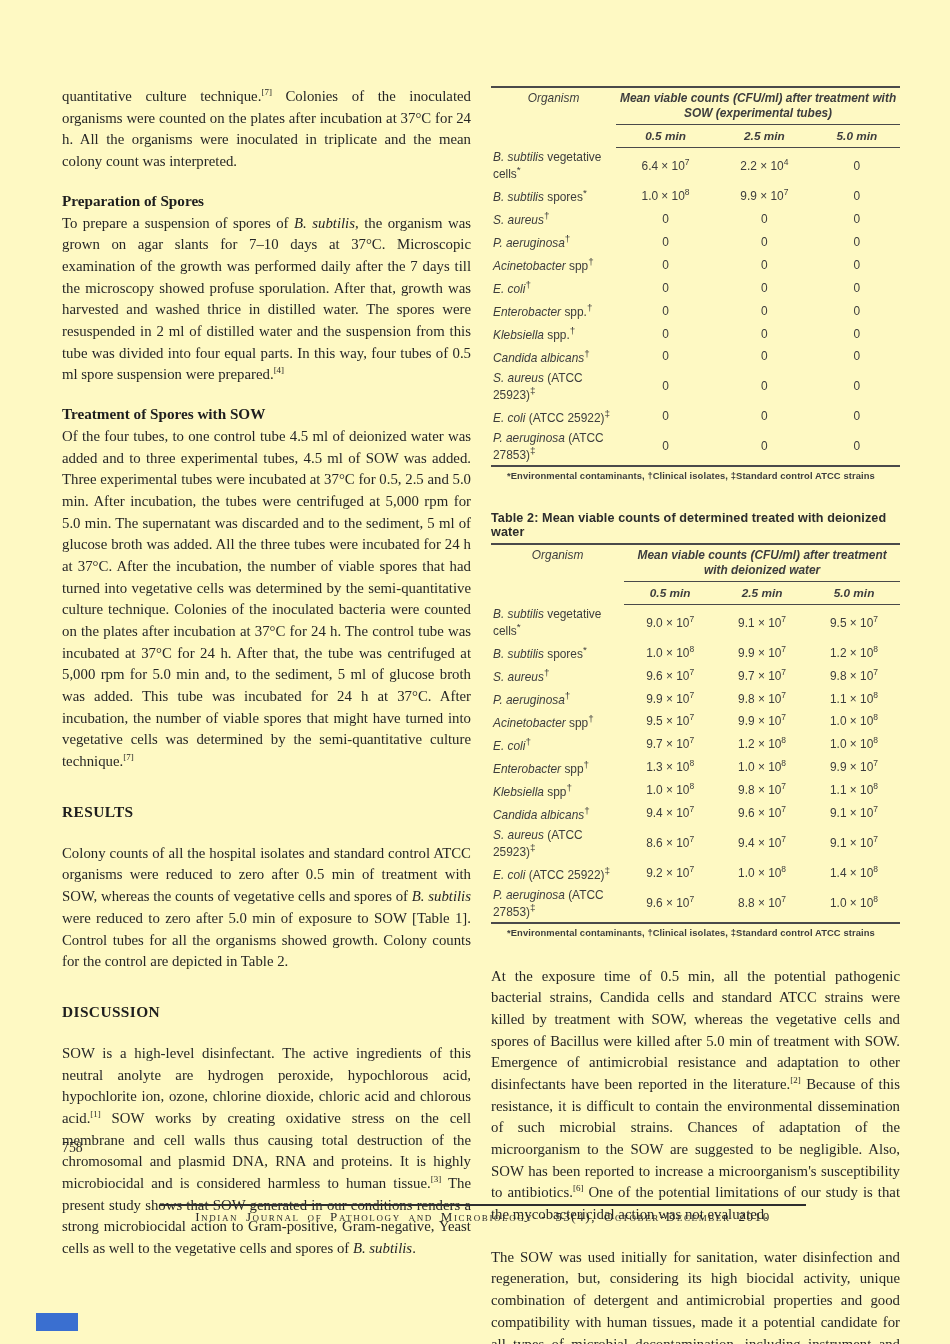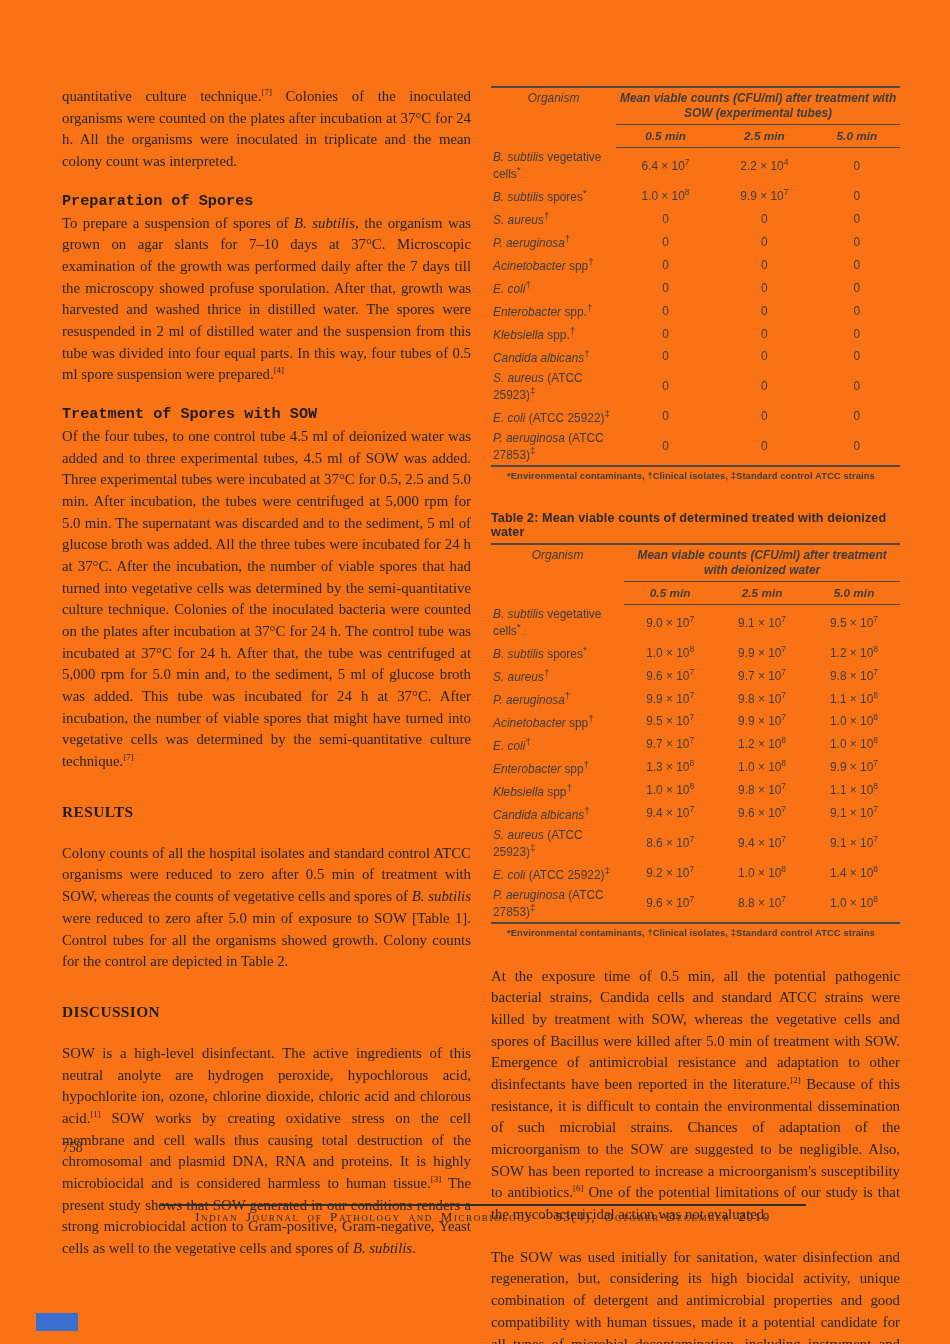--- a/index.html
+++ b/index.html
@@ -1,26 +1,26 @@
 <!DOCTYPE html>
 <html><head>
 <meta charset="utf-8">
 <style>
   html,body{margin:0;padding:0;background:#ffffff;}
   body{width:950px;height:1344px;position:relative;font-family:"Liberation Serif","DejaVu Serif",serif;color:#222;}
-  .page{position:absolute;inset:0;background:#f97316;}
+  .page{position:absolute;inset:0;background:#fef9c3;}
 
   .col{position:absolute;top:86px;width:409px;}
   .col-left{left:62px;}
   .col-right{left:491px;}
 
   p.body{font-size:14.8px;line-height:1.465;text-align:justify;margin:0;color:#262626;}
   p.body + p.body{margin-top:21px;}
   sup.ref{font-size:9px;line-height:0;}
-  h3.sub{font-size:15.2px;font-weight:bold;margin:19px 0 3px;color:#1e1e1e;font-family:Liberation Mono, monospace;}
+  h3.sub{font-size:15.2px;font-weight:bold;margin:19px 0 3px;color:#1e1e1e;}
   h2.major{font-size:15.4px;font-weight:bold;letter-spacing:.4px;margin:30px 0 22px;color:#1e1e1e;}
 
   .table-block{font-family:"Liberation Sans","DejaVu Sans",sans-serif;color:#3d3d3d;margin-bottom:30px;}
   .tbl-title{font-weight:bold;font-size:12.6px;color:#2c2c2c;margin-bottom:4px;letter-spacing:.1px;}
   table.tbl{width:100%;border-collapse:collapse;border-top:2.4px solid #4a4a4a;border-bottom:2px solid #4a4a4a;}
   table.tbl th,table.tbl td{padding:3px 2px;font-size:11.9px;}
   th.org-h{font-style:italic;font-weight:normal;text-align:center;vertical-align:top;padding-top:6px;font-size:12px;}
   th.span-h{font-style:italic;font-weight:bold;border-bottom:1.2px solid #4a4a4a;padding:5px 6px 3px;line-height:1.25;font-size:11.8px;}
   tr.time-row th{font-style:italic;font-weight:bold;text-align:center;border-bottom:1.8px solid #4a4a4a;padding:4px 2px;font-size:11.8px;}
   td.org{text-align:left;font-size:12px;padding:3.2px 2px;}

